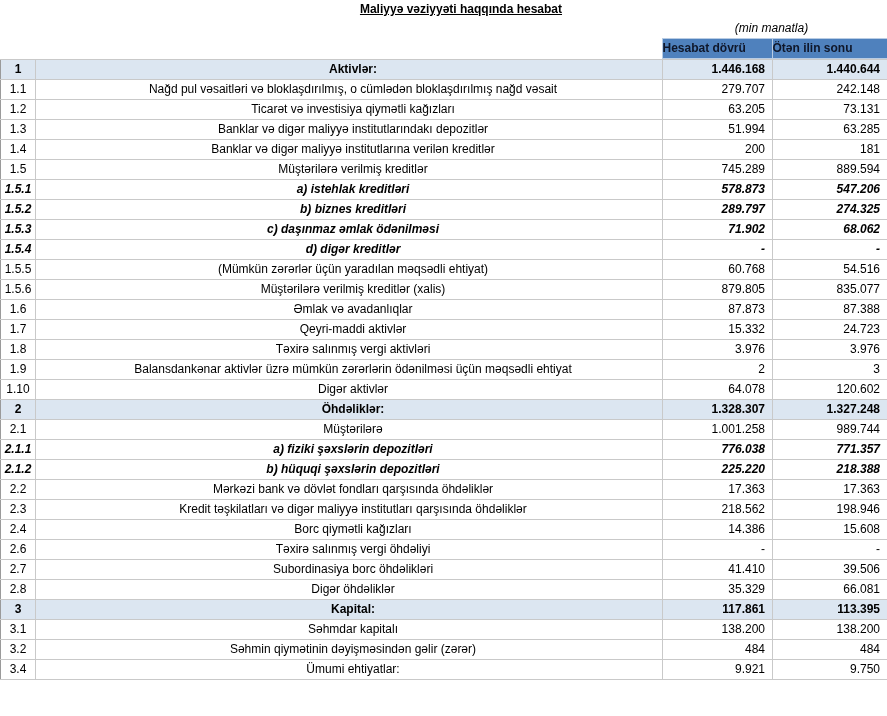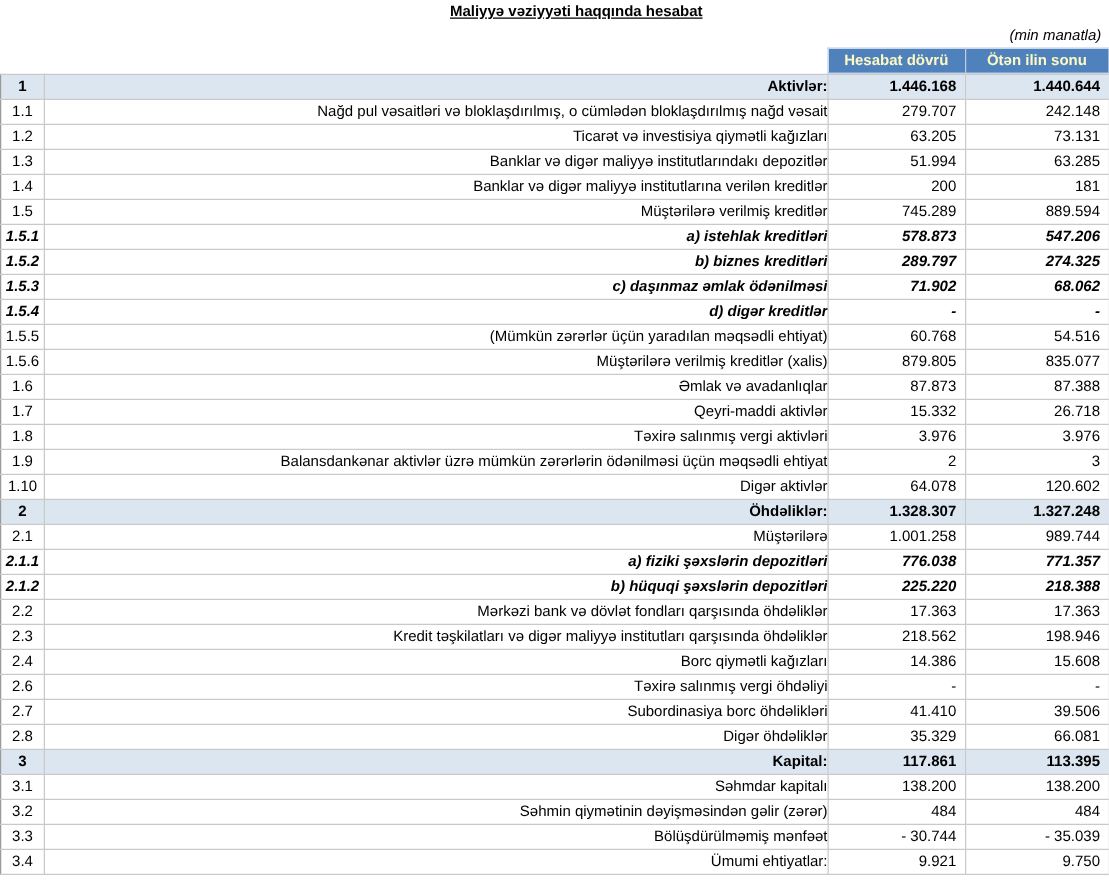--- a/index.html
+++ b/index.html
@@ -43,56 +43,55 @@
   
   .title-cell {
     text-align: center;
     font-weight: bold;
     font-size: 12.5px;
     text-decoration: underline;
     height: 22px;
     line-height: 22px;
   }
   .units-cell {
-    text-align: right;
+    text-align: center;
     font-style: italic;
     font-size: 11.5px;
     padding-right: 6px !important;
     height: 20px;
     line-height: 20px;
   }
   .blank-left { background: #ffffff; }
 
   
   .hdr {
     background: #4f81bd;
-    color: #fef9c3;
+    color: #0f172a;
     font-weight: bold;
-    text-align: center;
     font-size: 11.5px;
     height: 24px;
     line-height: 24px;
     border: 1px solid #b8cce4;
   }
   .hdr-blank {
     background: #ffffff;
     border: none;
   }
 
   
   .cell {
     border: 1px solid #c9c9c9;
     background: #ffffff;
   }
   .num {
     text-align: center;
     font-size: 11.5px;
   }
   .desc {
-    text-align: right;
+    text-align: center;
     padding-left: 8px !important;
     font-size: 12px;
   }
   .val {
     text-align: right;
     padding-right: 7px !important;
     font-size: 12px;
   }
   .level1 .num,
   .level1 .desc,
@@ -222,21 +221,21 @@
         <tr>
           <td class="cell num leftedge">1.6</td>
           <td class="cell desc">Əmlak və avadanlıqlar</td>
           <td class="cell val">87.873</td>
           <td class="cell val">87.388</td>
         </tr>
         <tr>
           <td class="cell num leftedge">1.7</td>
           <td class="cell desc">Qeyri-maddi aktivlər</td>
           <td class="cell val">15.332</td>
-          <td class="cell val">26.718</td>
+          <td class="cell val">24.723</td>
         </tr>
         <tr>
           <td class="cell num leftedge">1.8</td>
           <td class="cell desc">Təxirə salınmış vergi aktivləri</td>
           <td class="cell val">3.976</td>
           <td class="cell val">3.976</td>
         </tr>
         <tr>
           <td class="cell num leftedge">1.9</td>
           <td class="cell desc">Balansdankənar aktivlər üzrə mümkün zərərlərin ödənilməsi üçün məqsədli ehtiyat</td>
@@ -321,26 +320,20 @@
           <td class="cell val">138.200</td>
           <td class="cell val">138.200</td>
         </tr>
         <tr>
           <td class="cell num leftedge">3.2</td>
           <td class="cell desc">Səhmin qiymətinin dəyişməsindən gəlir (zərər)</td>
           <td class="cell val">484</td>
           <td class="cell val">484</td>
         </tr>
         <tr>
-          <td class="cell num leftedge">3.3</td>
-          <td class="cell desc">Bölüşdürülməmiş mənfəət</td>
-          <td class="cell val">- 30.744</td>
-          <td class="cell val">- 35.039</td>
-        </tr>
-        <tr>
           <td class="cell num leftedge">3.4</td>
           <td class="cell desc">Ümumi ehtiyatlar:</td>
           <td class="cell val">9.921</td>
           <td class="cell val">9.750</td>
         </tr>
       </tbody>
   </table>
 </div>
 
 </body></html>

